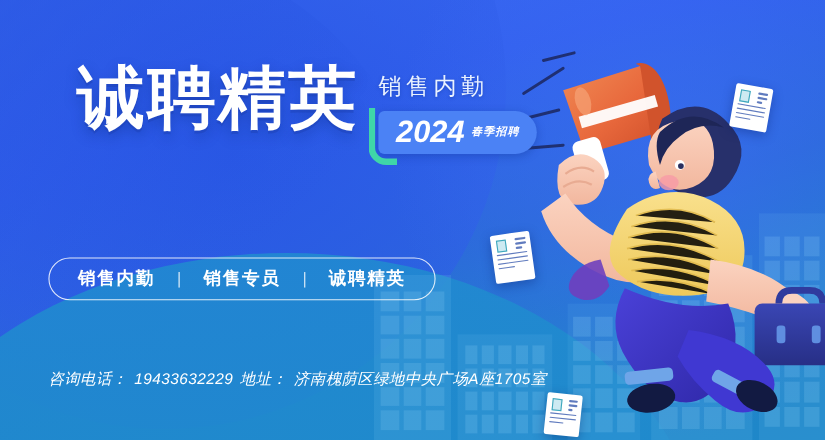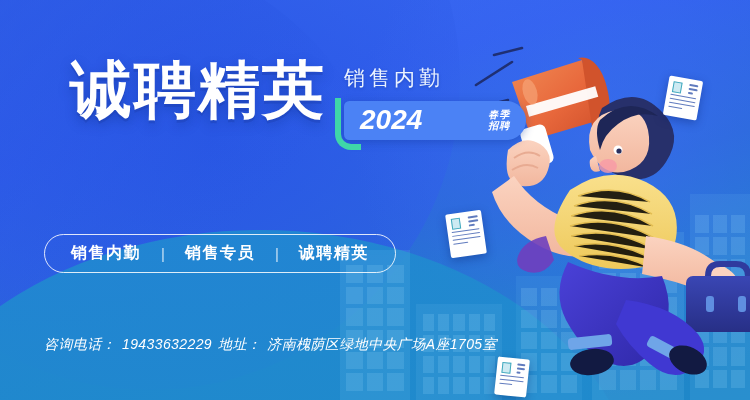--- a/index.html
+++ b/index.html
@@ -50,28 +50,27 @@
   }
   .brand-col{margin-left:18px;padding-top:6px;}
   .brand-name{
     font-size:21px;color:#eaf2ff;letter-spacing:4px;font-weight:normal;white-space:nowrap;
     text-shadow:0 1px 3px rgba(10,40,130,.35);
   }
   .year-badge{
     position:relative;margin-top:9px;display:inline-flex;align-items:center;
     background:#4b82f5;border-radius:6px 22px 22px 6px;padding:5px 16px 6px 16px;
     box-shadow:0 2px 8px rgba(14,48,140,.35);
-    gap:48px;
   }
   .year-badge::before{
     content:"";position:absolute;left:-9px;top:-3px;width:20px;height:46px;
     border-left:6px solid #3fd6a8;border-bottom:6px solid #3fd6a8;border-radius:0 0 0 16px;
   }
   .year-num{font-size:28px;font-weight:bold;color:#ffffff;font-style:italic;letter-spacing:0;line-height:28px;}
-  .year-sub{margin-left:18px;display:flex;flex-direction:column;font-size:10px;line-height:11px;color:#ffffff;font-weight:bold;font-style:italic;letter-spacing:1px;}
+  .year-sub{margin-left:6px;display:flex;font-size:10px;line-height:11px;color:#ffffff;font-weight:bold;font-style:italic;letter-spacing:1px;}
 
   .subheadline{
     position:absolute;left:44px;top:158px;
     font-size:42px;line-height:48px;font-style:italic;color:#ffffff;letter-spacing:3px;white-space:nowrap;
     text-shadow:0 2px 8px rgba(12,44,140,.35);
   }
   .roles-pill{
     position:absolute;left:44px;top:234px;
     border:1.5px solid rgba(255,255,255,.85);border-radius:22px;
     padding:8px 26px;display:inline-flex;align-items:center;gap:0;

